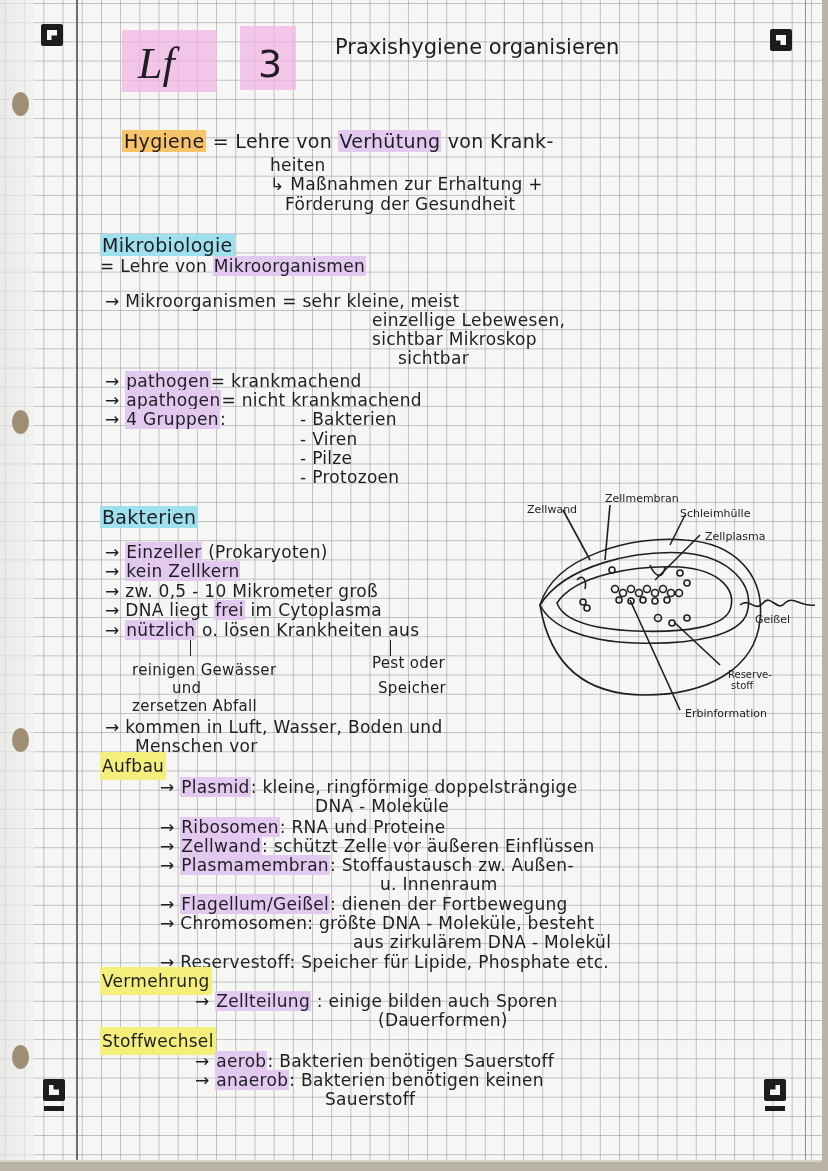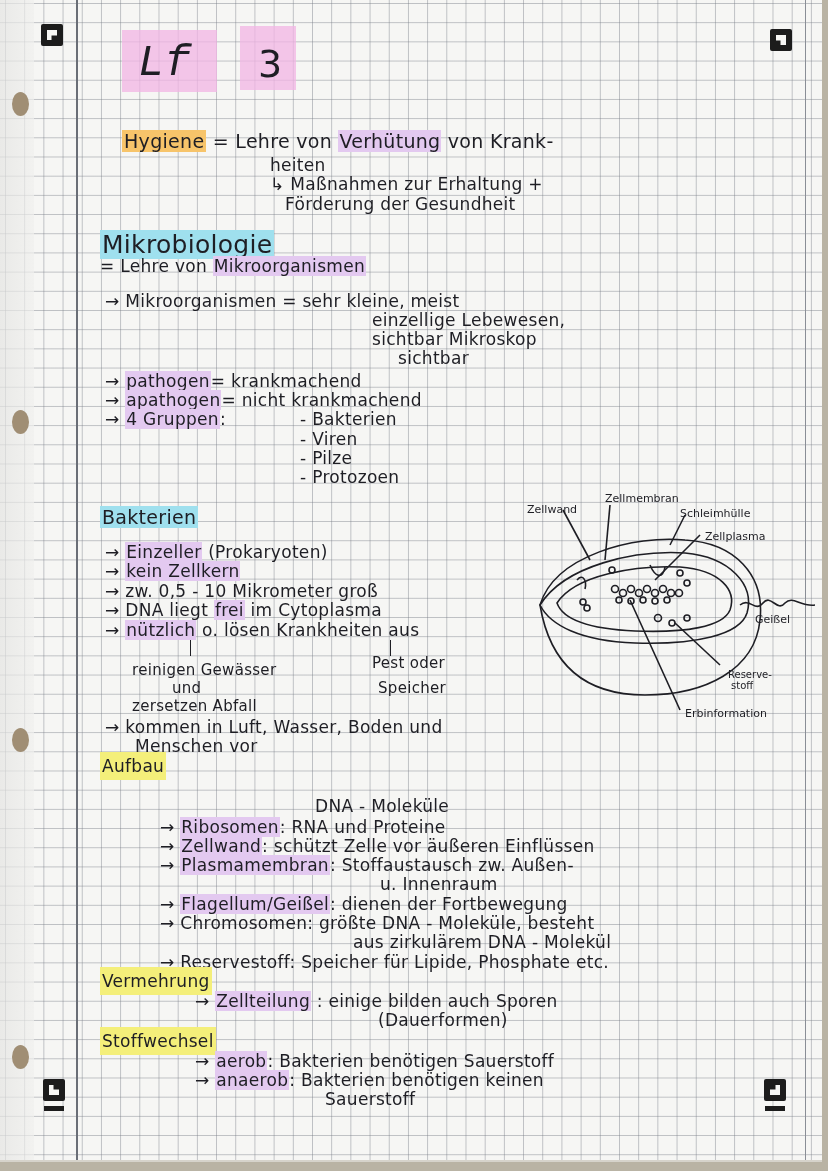--- a/index.html
+++ b/index.html
@@ -29,21 +29,21 @@
   .marker.bl::after { clip-path:polygon(0 0,45% 0,45% 45%,100% 45%,100% 100%,0 100%); }
   .marker.br::after { clip-path:polygon(55% 0,100% 0,100% 100%,0 100%,0 45%,55% 45%); }
   .marker-bar { position:absolute; width:20px; height:5px; background:#1c1c1c; }
 
   .hw { position:absolute; white-space:nowrap; color:#1e1e24; font-size:17px; line-height:18px; letter-spacing:0.3px; }
   .sm { font-size:15px; line-height:16px; }
   .hl-orange { background:#f7c46a; padding:0 2px; }
   .hl-cyan { background:#9fe0ee; padding:0 2px; }
   .hl-yellow { background:#f4ef7a; padding:4px 2px; }
   .hl-violet { background:#e3c9f0; padding:0 1px; }
-  .title-lf { position:absolute; left:138px; top:38px; font-family:Liberation Mono, monospace; font-style:italic; font-size:44px; color:#1e1e24; }
+  .title-lf { position:absolute; left:138px; top:38px; font-family:Liberation Serif, serif; font-style:italic; font-size:44px; color:#1e1e24; }
   .title-3 { position:absolute; left:258px; top:42px; font-size:38px; color:#1e1e24; }
   .title-bg1 { position:absolute; left:122px; top:30px; width:95px; height:62px; background:#f1b4e4; opacity:.75; }
   .title-bg2 { position:absolute; left:240px; top:26px; width:56px; height:64px; background:#f1b4e4; opacity:.75; }
   .title-text { position:absolute; left:335px; top:35px; font-size:21px; color:#1e1e24; }
   svg.diagram { position:absolute; left:515px; top:485px; }
 </style>
 </head>
 <body>
 
 <div class="sheet">
@@ -60,31 +60,32 @@
   <div class="marker tr" style="left:770px;top:29px"></div>
   <div class="marker bl" style="left:43px;top:1079px"></div>
   <div class="marker-bar" style="left:44px;top:1106px"></div>
   <div class="marker br" style="left:764px;top:1079px"></div>
   <div class="marker-bar" style="left:765px;top:1106px"></div>
 
   <div class="title-bg1"></div>
   <div class="title-bg2"></div>
   <div class="title-lf">Lf</div>
   <div class="title-3">3</div>
+  <div class="title-text">Praxishygiene organisieren</div>
 
   <div class="hw" style="left:122px;top:132px;font-size:19px">
     <span class="hl-orange">Hygiene</span>
     <span>=</span>
     <span>Lehre von </span><span class="hl-violet">Verhütung</span><span> von Krank-</span>
   </div>
   <div class="hw" style="left:270px;top:156px">heiten</div>
   <div class="hw" style="left:270px;top:175px">↳ Maßnahmen zur Erhaltung +</div>
   <div class="hw" style="left:285px;top:195px">Förderung der Gesundheit</div>
 
-  <div class="hw" style="left:100px;top:236px;font-size:25px"><span class="hl-cyan">Mikrobiologie</span></div>
+  <div class="hw" style="left:100px;top:236px;font-size:19px"><span class="hl-cyan">Mikrobiologie</span></div>
   <div class="hw" style="left:105px;top:292px"><span>→</span> <span>Mikroorganismen</span> <span>= sehr kleine, meist</span></div>
 
   <div class="hw" style="left:100px;top:257px"><span>= Lehre von </span><span class="hl-violet">Mikroorganismen</span></div>
   <div class="hw" style="left:372px;top:311px">einzellige Lebewesen,</div>
   <div class="hw" style="left:372px;top:330px">sichtbar Mikroskop</div>
   <div class="hw" style="left:398px;top:349px">sichtbar</div>
 
   <div class="hw" style="left:105px;top:372px"><span>→</span> <span class="hl-violet">pathogen</span><span>= krankmachend</span></div>
   <div class="hw" style="left:105px;top:391px"><span>→</span> <span class="hl-violet">apathogen</span><span>= nicht krankmachend</span></div>
   <div class="hw" style="left:105px;top:410px"><span>→</span> <span class="hl-violet">4 Gruppen</span><span>:</span></div>
@@ -103,20 +104,21 @@
   <div style="position:absolute;left:390px;top:640px;width:1px;height:16px;background:#1e1e24"></div>
   <div class="hw sm" style="left:132px;top:662px">reinigen Gewässer</div>
   <div class="hw sm" style="left:172px;top:680px">und</div>
   <div class="hw sm" style="left:132px;top:698px">zersetzen Abfall</div>
   <div class="hw sm" style="left:372px;top:655px">Pest oder</div>
   <div class="hw sm" style="left:378px;top:680px">Speicher</div>
   <div class="hw" style="left:105px;top:718px">→ kommen in Luft, Wasser, Boden und</div>
   <div class="hw" style="left:135px;top:737px">Menschen vor</div>
 
   <div class="hw" style="left:100px;top:757px"><span class="hl-yellow">Aufbau</span></div>
+  <div class="hw" style="left:160px;top:778px">→ <span class="hl-violet">Plasmid</span><span>: kleine, ringförmige doppelsträngige</span></div>
   <div class="hw" style="left:315px;top:797px">DNA - Moleküle</div>
   <div class="hw" style="left:160px;top:818px">→ <span class="hl-violet">Ribosomen</span><span>: RNA und Proteine</span></div>
   <div class="hw" style="left:160px;top:837px">→ <span class="hl-violet">Zellwand</span><span>: schützt Zelle vor äußeren Einflüssen</span></div>
   <div class="hw" style="left:160px;top:856px">→ <span class="hl-violet">Plasmamembran</span><span>: Stoffaustausch zw. Außen-</span></div>
   <div class="hw" style="left:380px;top:875px">u. Innenraum</div>
   <div class="hw" style="left:160px;top:895px">→ <span class="hl-violet">Flagellum/Geißel</span><span>: dienen der Fortbewegung</span></div>
   <div class="hw" style="left:160px;top:914px">→ <span>Chromosomen</span><span>: größte DNA - Moleküle, besteht</span></div>
   <div class="hw" style="left:353px;top:933px">aus zirkulärem DNA - Molekül</div>
   <div class="hw" style="left:160px;top:953px">→ <span>Reservestoff</span><span>: Speicher für Lipide, Phosphate etc.</span></div>
 

